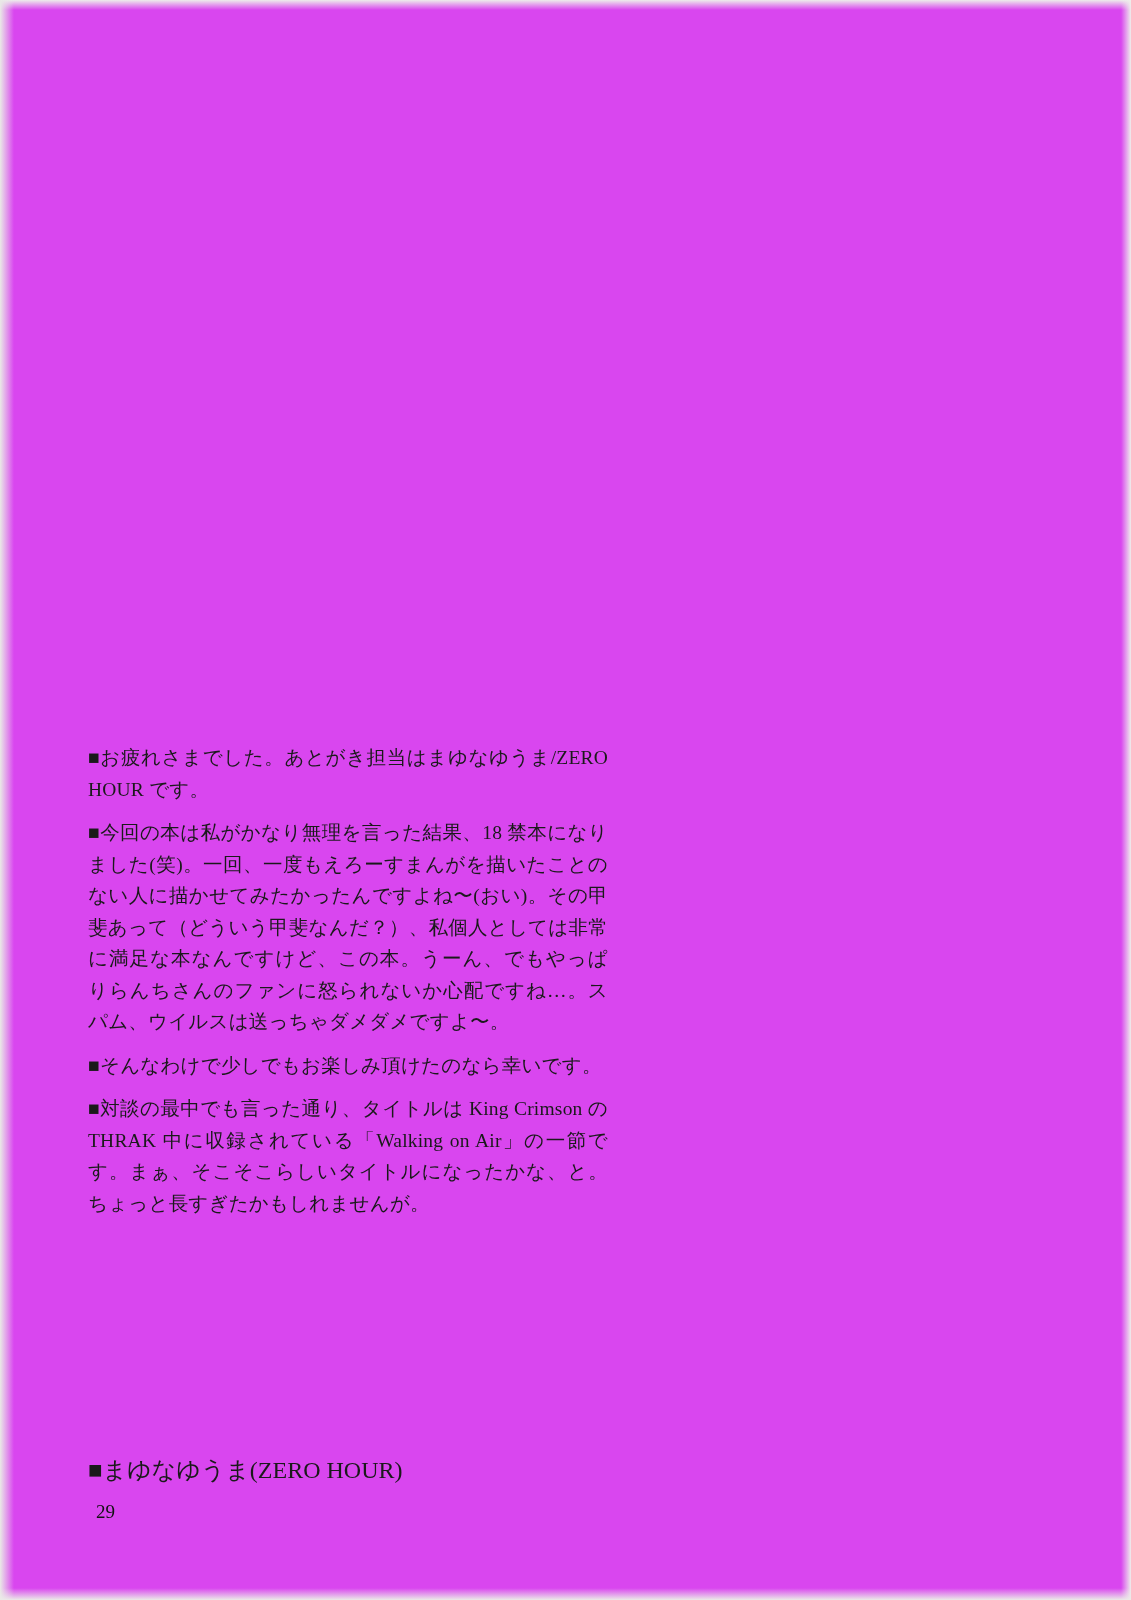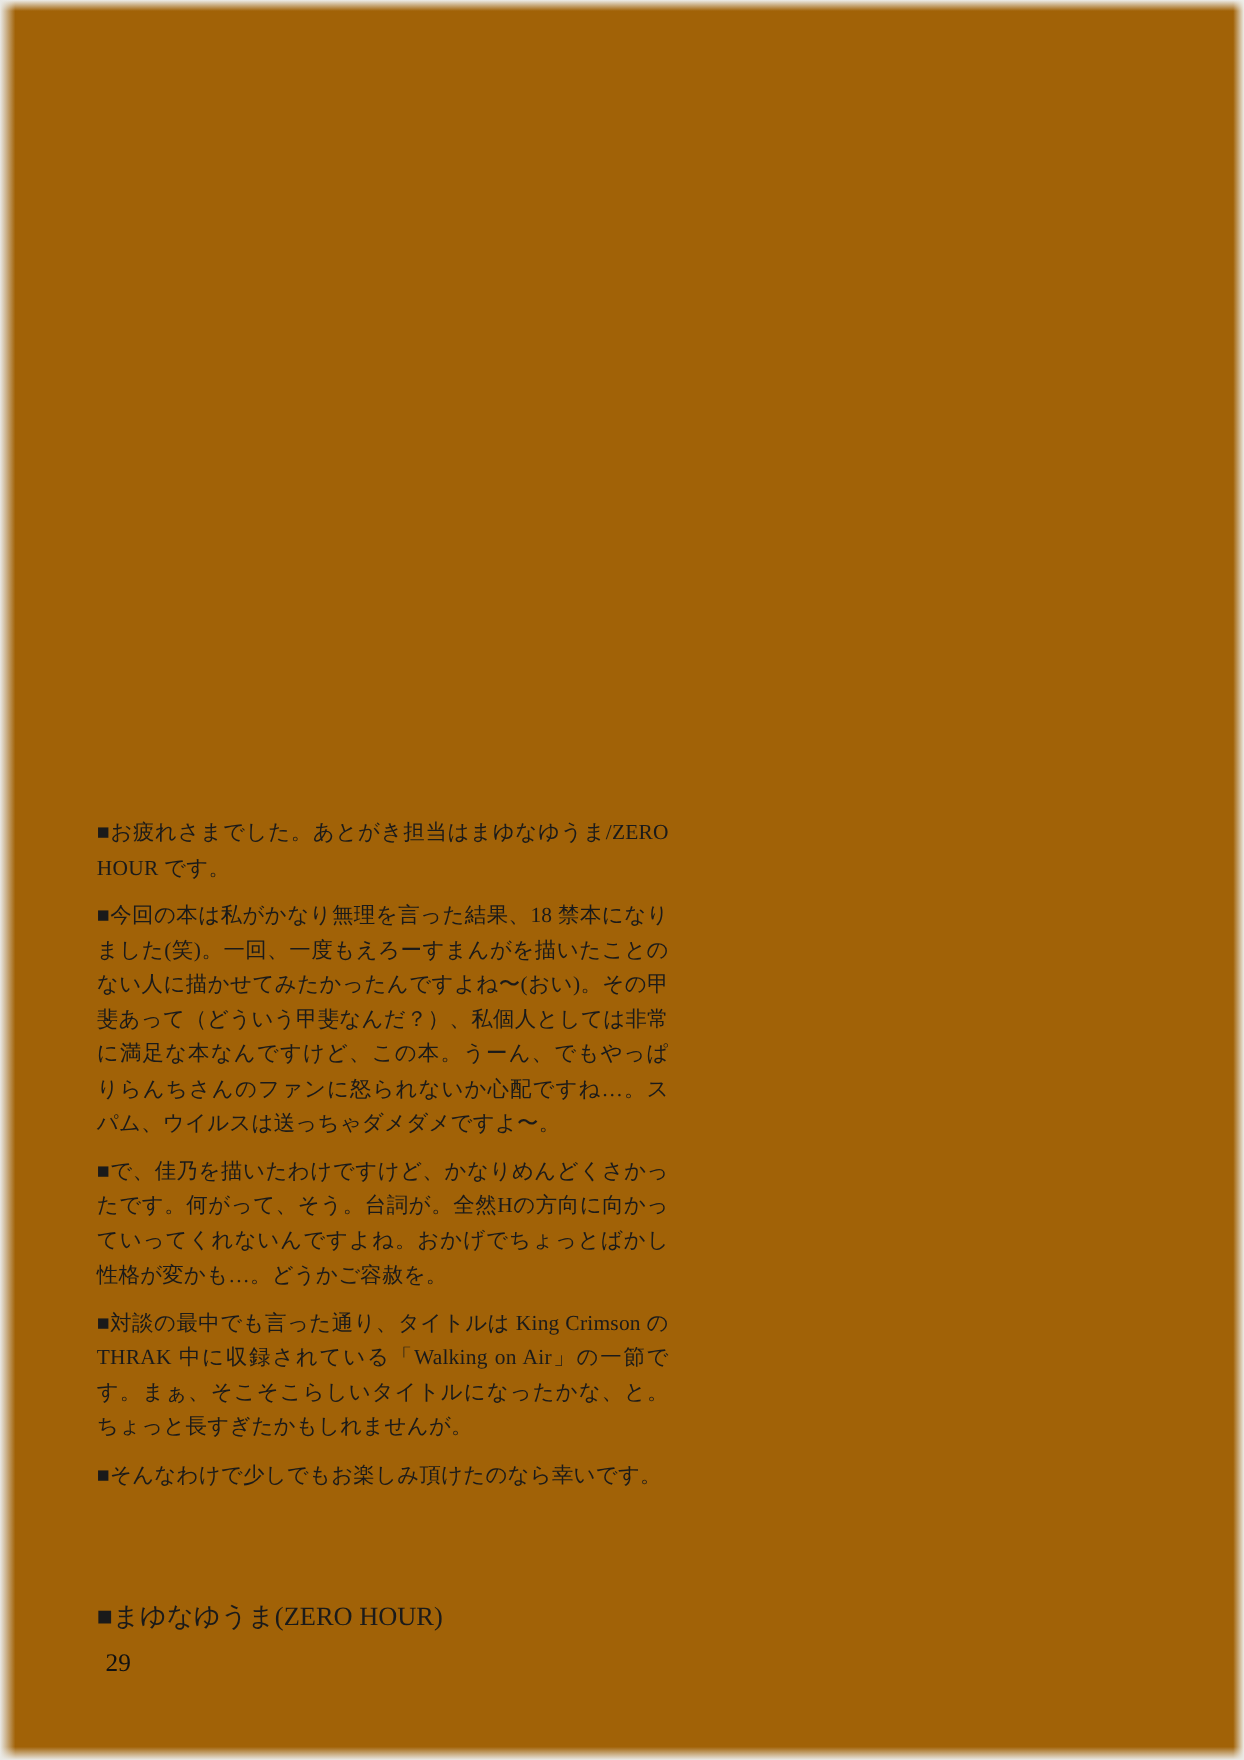--- a/index.html
+++ b/index.html
@@ -11,21 +11,21 @@
     width: 1131px;
     height: 1600px;
     position: relative;
     overflow: hidden;
     font-family: "Liberation Serif", serif;
     color: #1a1a1a;
   }
   .page {
     position: absolute;
     inset: 0;
-    background: #a16207;
+    background: #d946ef;
   }
   
   .edge-left {
     position: absolute;
     left: 0; top: 0; bottom: 0; width: 14px;
     background: linear-gradient(to right, #e9e9e6, rgba(255,255,255,0));
   }
   .edge-top {
     position: absolute;
     left: 0; right: 0; top: 0; height: 10px;
@@ -64,38 +64,37 @@
     left: 88px;
     top: 1455px;
     width: 520px;
     font-size: 24px;
     line-height: 31.5px;
   }
   .page-number {
     position: absolute;
     left: 96px;
     top: 1498px;
-    font-size: 23px;
+    font-size: 19px;
     line-height: 28px;
     color: #111;
   }
 </style>
 </head>
 <body>
 
 <div class="page">
   <div class="edge-top"></div>
   <div class="edge-left"></div>
   <div class="edge-right"></div>
   <div class="edge-bottom"></div>
 
   <div class="afterword-block">
     <p class="para">■お疲れさまでした。あとがき担当はまゆなゆうま/ZERO HOUR です。</p>
     <p class="para">■今回の本は私がかなり無理を言った結果、18 禁本になりました(笑)。一回、一度もえろーすまんがを描いたことのない人に描かせてみたかったんですよね〜(おい)。その甲斐あって（どういう甲斐なんだ？）、私個人としては非常に満足な本なんですけど、この本。うーん、でもやっぱりらんちさんのファンに怒られないか心配ですね…。スパム、ウイルスは送っちゃダメダメですよ〜。</p>
-    <p class="para">■で、佳乃を描いたわけですけど、かなりめんどくさかったです。何がって、そう。台詞が。全然Hの方向に向かっていってくれないんですよね。おかげでちょっとばかし性格が変かも…。どうかご容赦を。</p>
+    <p class="para">■そんなわけで少しでもお楽しみ頂けたのなら幸いです。</p>
     <p class="para">■対談の最中でも言った通り、タイトルは King Crimson の THRAK 中に収録されている「Walking on Air」の一節です。まぁ、そこそこらしいタイトルになったかな、と。ちょっと長すぎたかもしれませんが。</p>
-    <p class="para">■そんなわけで少しでもお楽しみ頂けたのなら幸いです。</p>
   </div>
 
   <div class="sig">■まゆなゆうま(ZERO HOUR)</div>
 
   <div class="page-number">29</div>
 </div>
 
 </body></html>

